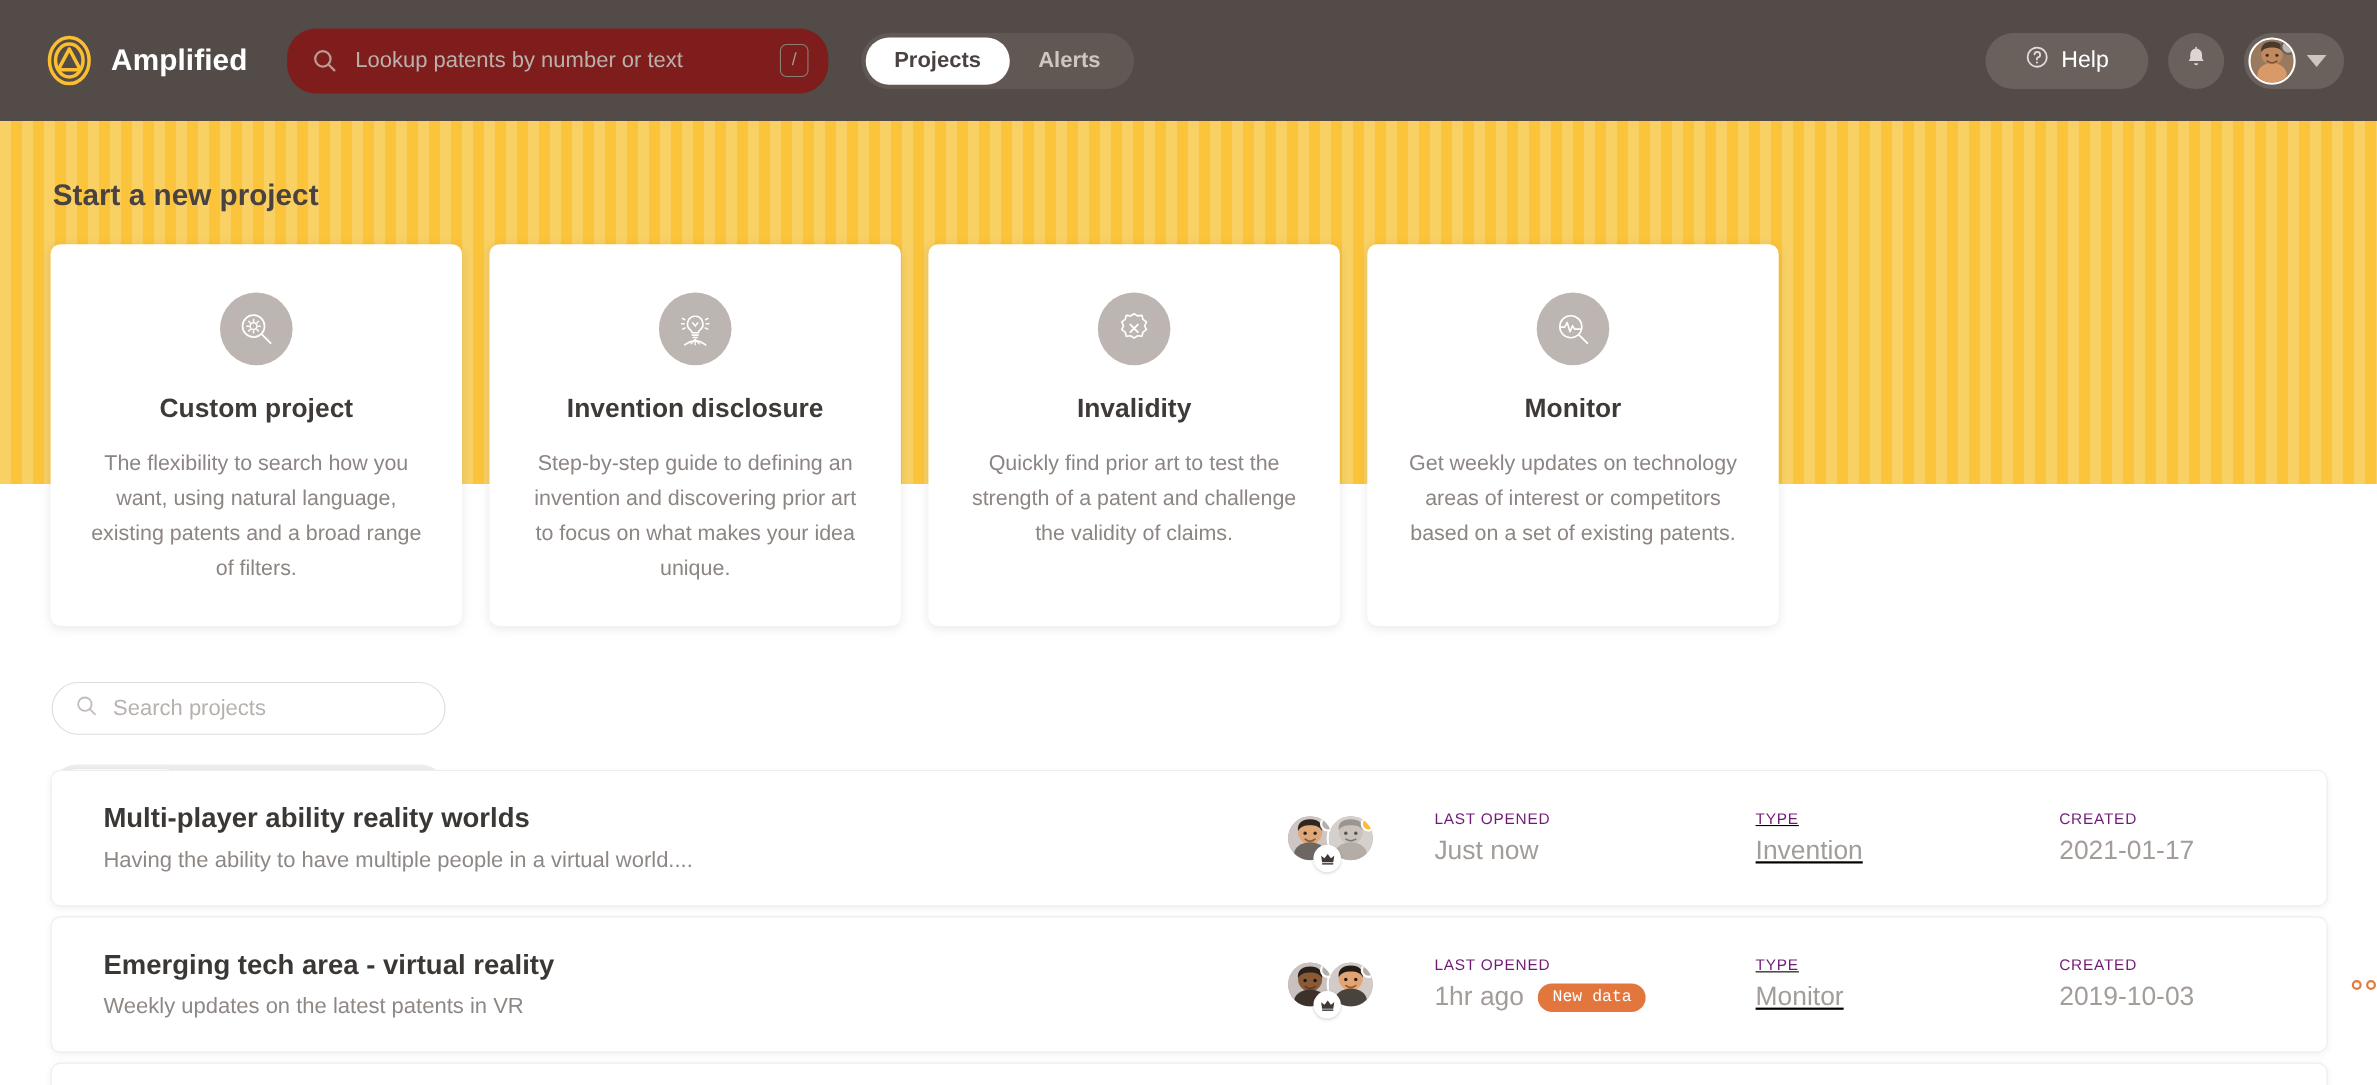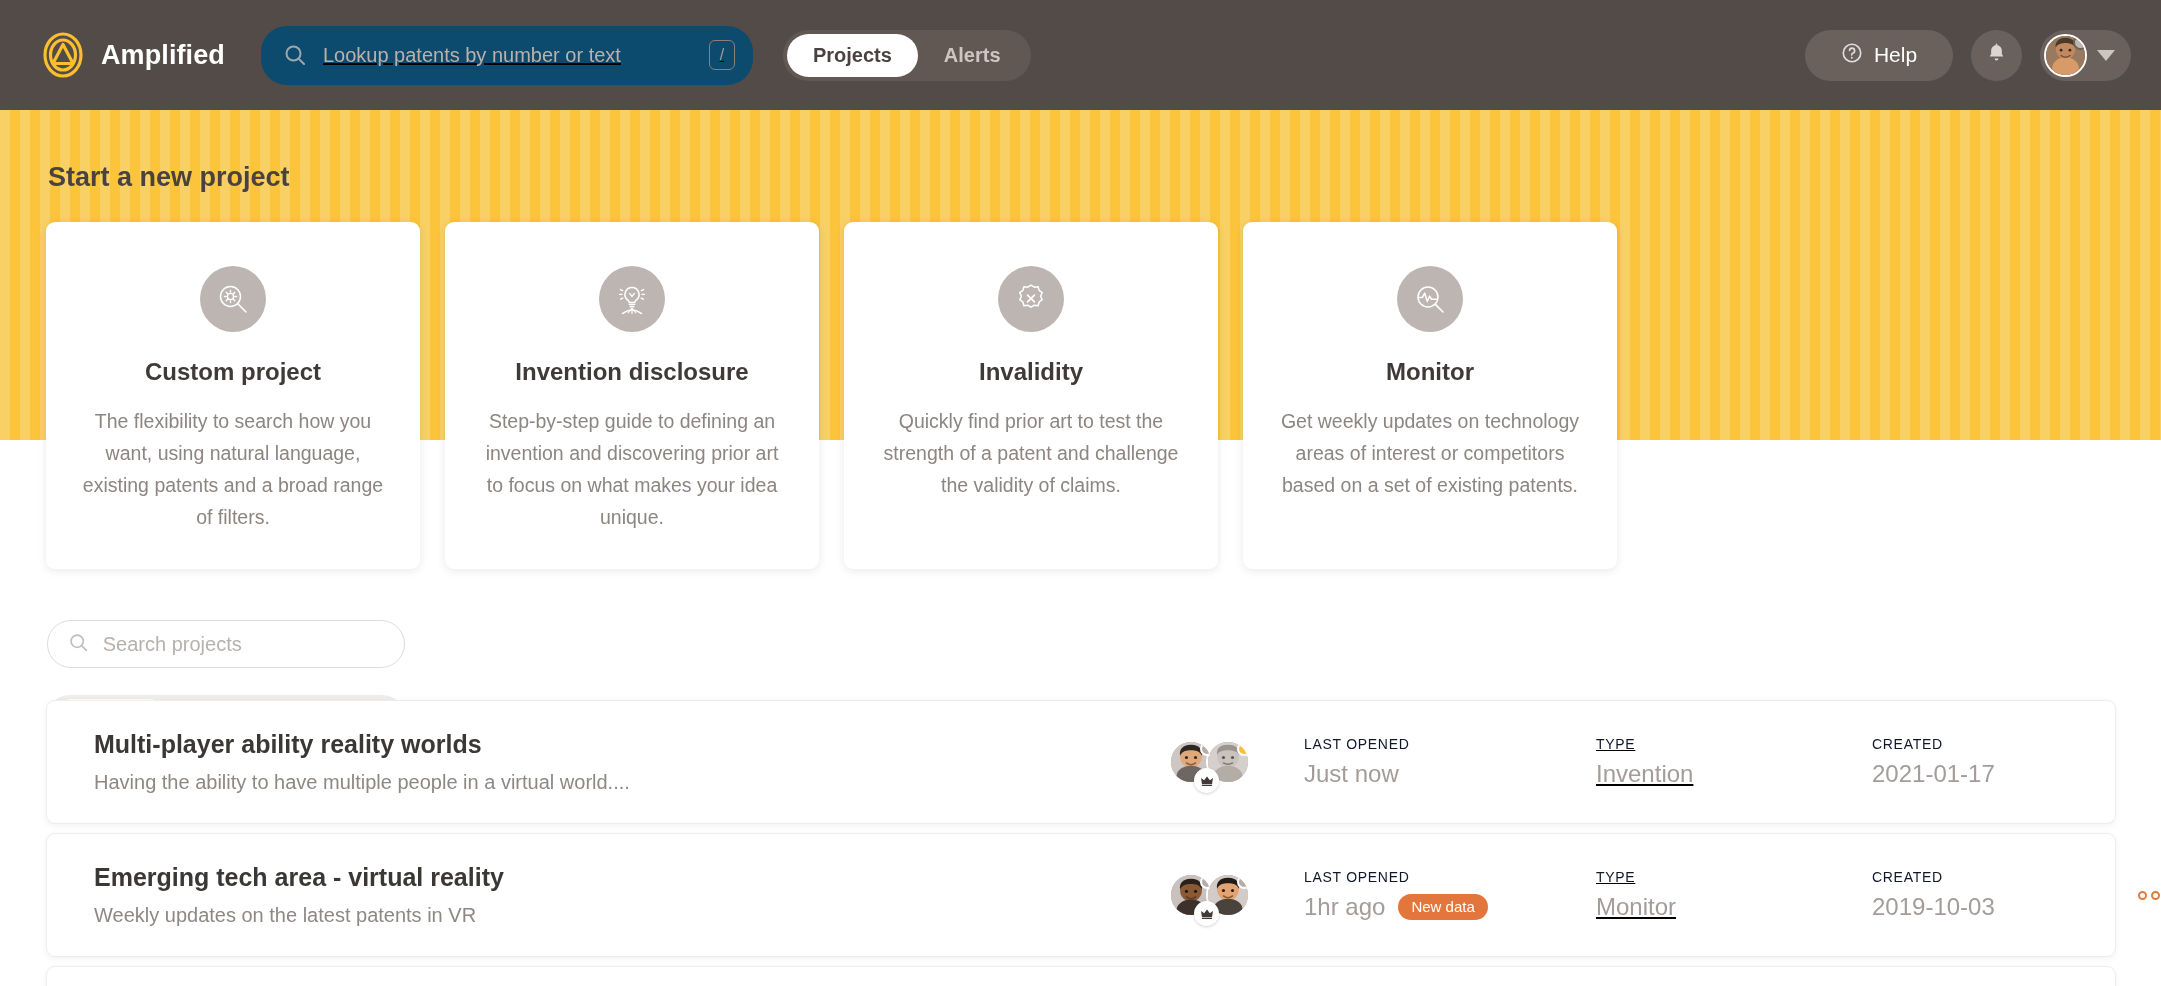--- a/index.html
+++ b/index.html
@@ -36,26 +36,25 @@
     font-size: 27px;
     font-weight: 600;
     letter-spacing: 0.1px;
   }
 
   .global-search {
     position: relative;
     margin-left: 36px;
     width: 492px;
     height: 59px;
-    background: #0c4a6e;
+    background: #7f1d1d;
     border-radius: 26px;
     display: flex;
     align-items: center;
     padding: 0 18px 0 22px;
-    text-decoration: underline;
   }
   .global-search .gs-icon { flex: 0 0 auto; opacity: 0.75; display: flex; }
   .global-search input {
     flex: 1 1 auto;
     background: transparent;
     border: 0;
     outline: none;
     color: #ffffff;
     font-family: "Liberation Sans", sans-serif;
     font-size: 20px;
@@ -331,21 +330,21 @@
     background: #ffffff;
     box-shadow: 0 1px 3px rgba(0,0,0,0.18);
     display: flex; align-items: center; justify-content: center;
     z-index: 6;
   }
 
   .meta-col { flex: 0 0 auto; }
   .meta-label {
     font-size: 14px;
     letter-spacing: 0.7px;
-    color: #0f172a;
+    color: #701a75;
     text-transform: uppercase;
     margin-bottom: 8px;
     font-weight: 400;
   }
   .meta-value {
     font-size: 24px;
     color: #A39C99;
     display: flex;
     align-items: center;
     gap: 13px;
@@ -355,20 +354,21 @@
   .col-created{ width: 266px; }
 
   .pill-new {
     background: #E2763C;
     color: #ffffff;
     font-size: 15px;
     border-radius: 13px;
     padding: 4px 13px 5px;
     font-weight: 500;
     white-space: nowrap;
+    font-family: Liberation Mono, monospace;
   }
 
   .row-menu {
     margin-left: auto;
     width: 46px; height: 46px;
     display: flex; align-items: center; justify-content: center;
     gap: 4px;
     cursor: pointer;
   }
   .row-menu i {

